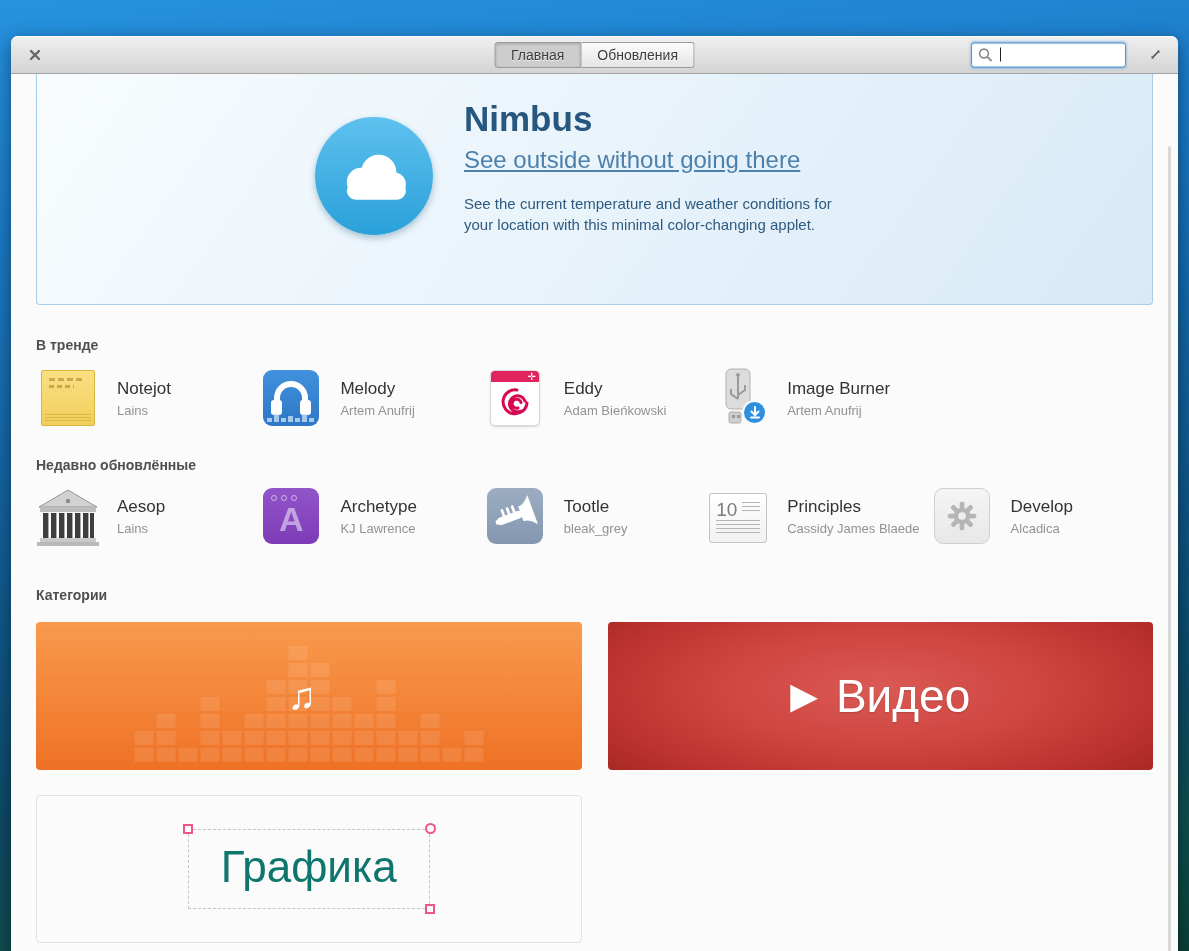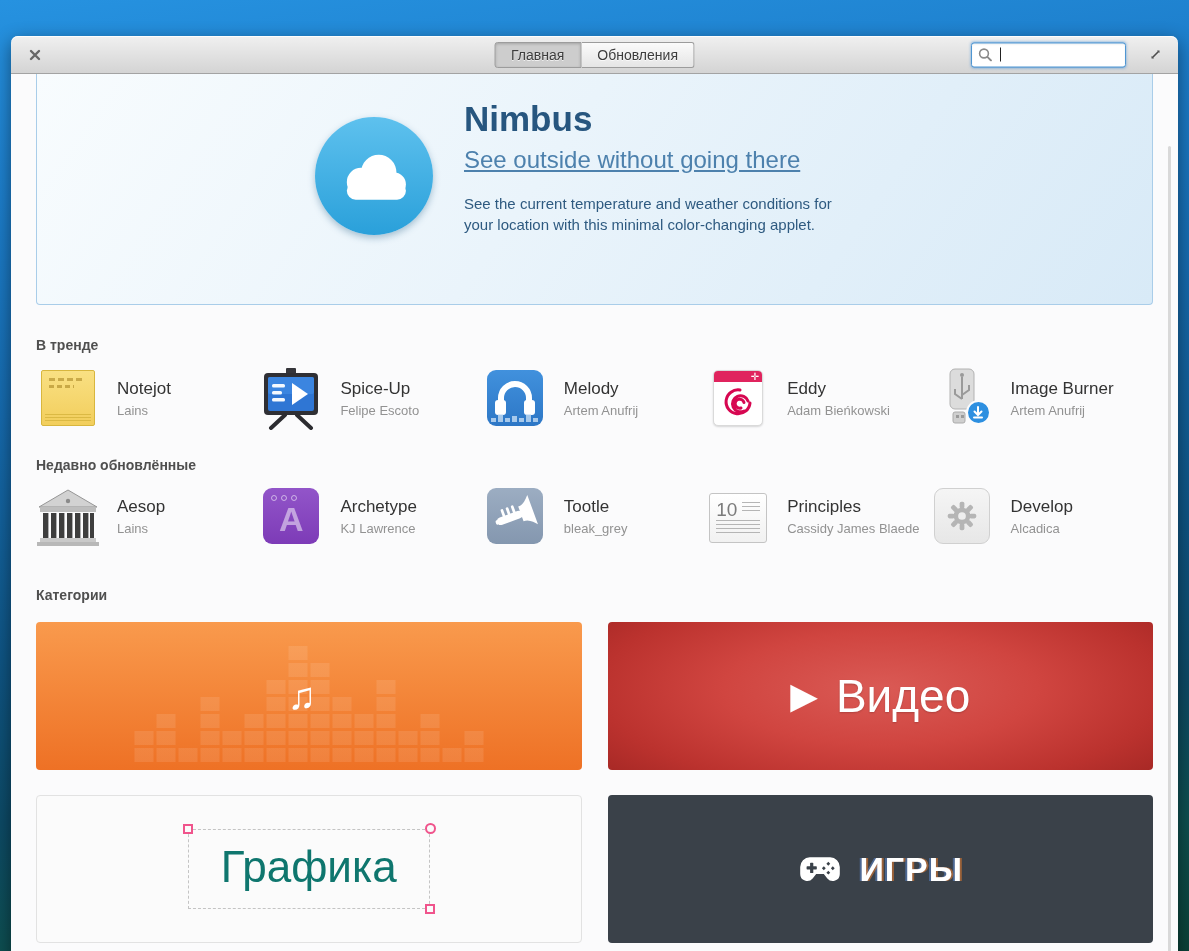--- a/index.html
+++ b/index.html
@@ -226,40 +226,20 @@
                   <div class="scribble"></div>
                   <div class="stack"></div>
                 </div>
             </div>
             <div class="app-info">
               <div class="app-name">Notejot</div>
               <div class="app-author">Lains</div>
             </div>
           </div>
 
-          <div class="app-tile">
-            <div class="app-icon">
-              <svg width="64" height="64" viewBox="0 0 64 64">
-                <rect x="27" y="2" width="10" height="7" rx="1" fill="#35353a"></rect>
-                <rect x="5" y="7" width="54" height="42" rx="4" fill="#2f2f34"></rect>
-                <rect x="9" y="11" width="46" height="34" rx="2" fill="#2f76d4"></rect>
-                <rect x="9" y="11" width="46" height="17" rx="2" fill="#3f8ae2" opacity=".8"></rect>
-                <rect x="13" y="18" width="13" height="3.4" rx="1.5" fill="#fff" opacity=".95"></rect>
-                <rect x="13" y="25" width="10" height="3.4" rx="1.5" fill="#fff" opacity=".95"></rect>
-                <rect x="13" y="32" width="13" height="3.4" rx="1.5" fill="#fff" opacity=".95"></rect>
-                <path d="M33 17 L49 28 L33 39 Z" fill="#ffffff"></path>
-                <path d="M26 49 L12 62" stroke="#2c2c30" stroke-width="4" stroke-linecap="round"></path>
-                <path d="M38 49 L52 62" stroke="#2c2c30" stroke-width="4" stroke-linecap="round"></path>
-              </svg>
-            </div>
-            <div class="app-info">
-              <div class="app-name">Spice-Up</div>
-              <div class="app-author">Felipe Escoto</div>
-            </div>
-          </div>
 
           <div class="app-tile">
             <div class="app-icon">
               <div class="ic-sq56 ic-melody">
                 <svg width="56" height="56" viewBox="0 0 56 56">
                   <path d="M14 34 v-6 a14 14 0 0 1 28 0 v6" fill="none" stroke="#fff" stroke-width="6"></path>
                   <rect x="8" y="30" width="11" height="15" rx="3" fill="#fff"></rect>
                   <rect x="37" y="30" width="11" height="15" rx="3" fill="#fff"></rect>
                   <g fill="#cfe4f7" opacity=".75">
                     <rect x="4" y="48" width="5" height="4"></rect>
@@ -462,36 +442,20 @@
 
           <div class="cat-card cat-graphics">
             <div class="sel-box">
               <span class="graphics-label">Графика</span>
               <i class="handle h-tl"></i>
               <i class="handle h-tr"></i>
               <i class="handle h-br"></i>
             </div>
           </div>
 
-          <div class="cat-card cat-games">
-            <div class="games-center">
-              <svg width="46" height="29" viewBox="0 0 72 44">
-                <path fill="#ffffff" d="M20 3 h32 a15 15 0 0 1 15 15 v11 a11 11 0 0 1 -19.5 7 l-5.5 -7 h-12 l-5.5 7 a11 11 0 0 1 -19.5 -7 v-11 a15 15 0 0 1 15 -15 z"></path>
-                <g fill="#3a4149">
-                  <rect x="15" y="17" width="16" height="5" rx="1"></rect>
-                  <rect x="20.5" y="11.5" width="5" height="16" rx="1"></rect>
-                  <path d="M49 10 l3 3 -3 3 -3 -3 z"></path>
-                    <path d="M49 24 l3 3 -3 3 -3 -3 z"></path>
-                  <path d="M42 17 l3 3 -3 3 -3 -3 z"></path>
-                    <path d="M56 17 l3 3 -3 3 -3 -3 z"></path>
-                </g>
-              </svg>
-              <span class="games-label">ИГРЫ</span>
-            </div>
-          </div>
         </div>
 
         <div class="partial-row">
           <div class="partial p-blue"></div>
           <div class="partial p-dark"></div>
         </div>
       </div>
     </div>
   </div>
 </div>

